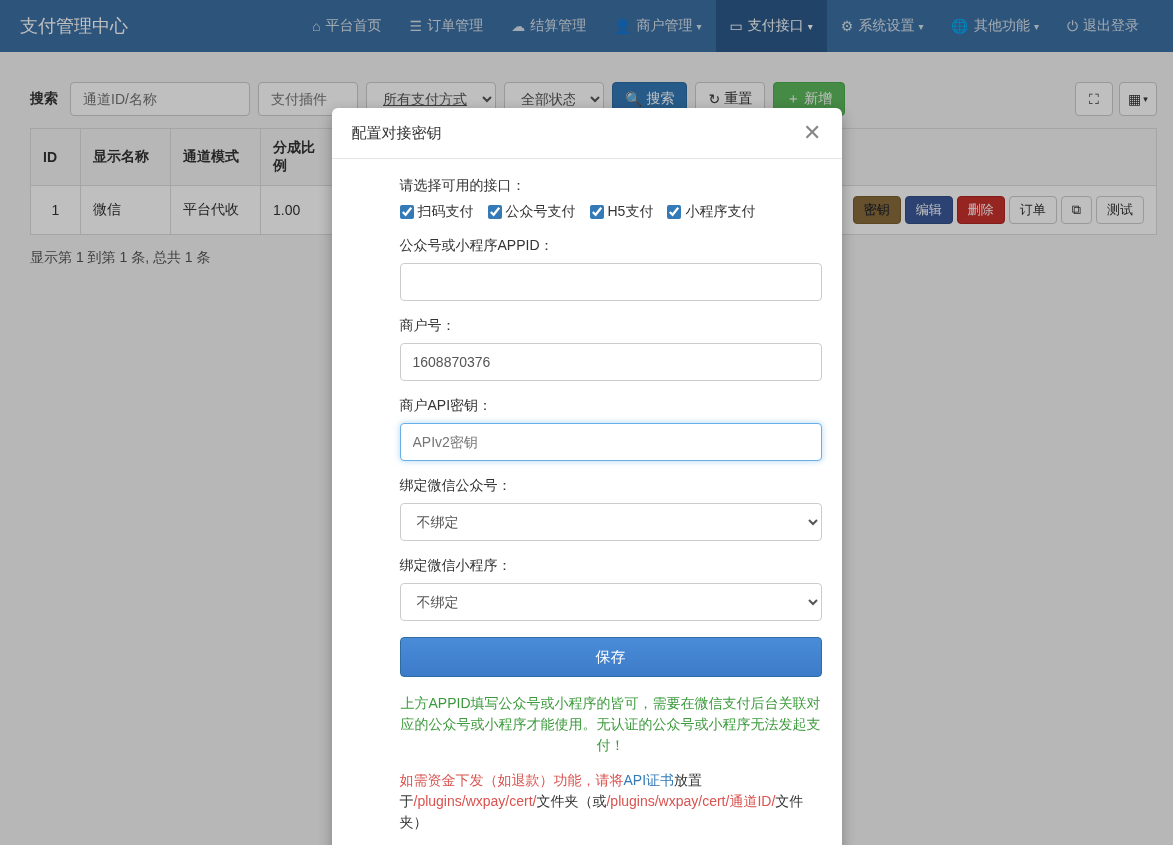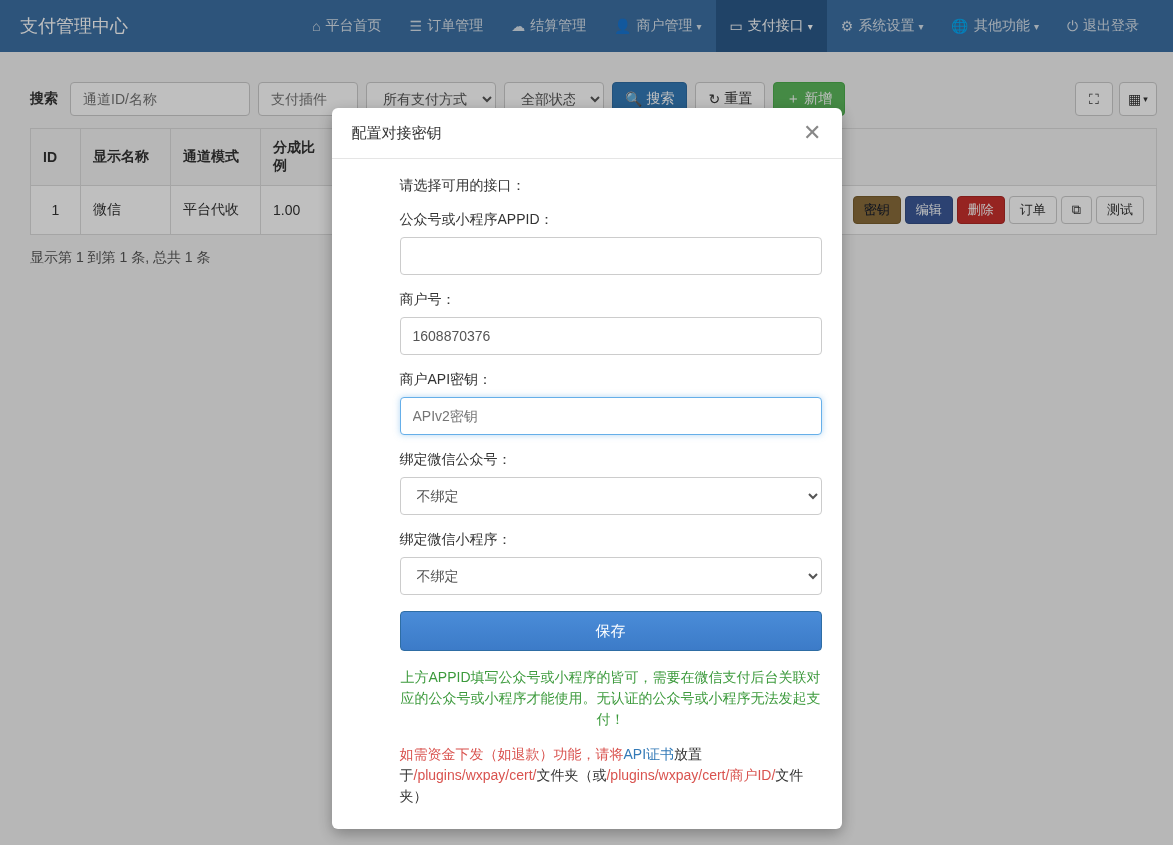--- a/index.html
+++ b/index.html
@@ -13,21 +13,21 @@
 .navbar-nav li .caret { margin-left: 4px; font-size: 10px; }
 .nav-icon { margin-right: 5px; font-size: 14px; }
 
 .content { padding: 30px 16px 0 30px; }
 
 .filter-bar { display: flex; align-items: center; gap: 8px; margin-bottom: 12px; }
 .filter-label { font-weight: bold; margin-right: 4px; }
 .form-control { height: 34px; padding: 6px 12px; border: 1px solid #ccc; border-radius: 4px; background: #fff; font-size: 14px; color: #555; }
 .form-control.w180 { width: 180px; }
 .form-control.w100 { width: 100px; }
-.form-control.w130 { width: 130px; }
+.form-control.w130 { width: 130px; text-decoration: underline; }
 .btn { height: 34px; padding: 6px 12px; border: 1px solid transparent; border-radius: 4px; cursor: pointer; font-size: 14px; display: inline-flex; align-items: center; gap: 4px; }
 .btn-primary { background: #337ab7; border-color: #2e6da4; color: #fff; }
 .btn-default { background: #fff; border-color: #ccc; color: #333; }
 .btn-success { background: #5cb85c; border-color: #4cae4c; color: #fff; }
 .btn-warning-dark { background: #8a6d3b; border-color: #7a5f2f; color: #0f172a; }
 .btn-edit { background: #3b5998; border-color: #344e86; color: #fff; }
 .btn-danger { background: #c9302c; border-color: #ac2925; color: #fff; }
 .btn-sm { height: 28px; padding: 3px 10px; font-size: 13px; }
 
 .filter-right { margin-left: auto; display: flex; gap: 6px; }
@@ -175,20 +175,38 @@
 
 <div class="modal-backdrop"></div>
 <div class="modal">
   <div class="modal-header">
     <div class="modal-title">配置对接密钥</div>
     <button class="modal-close"><span>✕</span></button>
   </div>
   <div class="modal-body">
     <div class="form-group">
       <label class="form-label">请选择可用的接口：</label>
+      <div class="checkbox-row">
+        <label>
+            <input type="checkbox" checked="" style="">
+            <span>扫码支付</span>
+          </label>
+        <label>
+            <input type="checkbox" checked="" style="">
+            <span>公众号支付</span>
+          </label>
+        <label>
+            <input type="checkbox" checked="" style="">
+            <span>H5支付</span>
+          </label>
+        <label>
+            <input type="checkbox" checked="" style="">
+            <span>小程序支付</span>
+          </label>
+      </div>
     </div>
     <div class="form-group">
       <label class="form-label">公众号或小程序APPID：</label>
       <input class="form-control" style="">
     </div>
     <div class="form-group">
       <label class="form-label">商户号：</label>
       <input class="form-control" value="1608870376" style="">
     </div>
     <div class="form-group">
@@ -199,16 +217,16 @@
       <label class="form-label">绑定微信公众号：</label>
       <select class="form-control"><option>不绑定</option></select>
     </div>
     <div class="form-group">
       <label class="form-label">绑定微信小程序：</label>
       <select class="form-control"><option>不绑定</option></select>
     </div>
     <button class="btn btn-block">保存</button>
     <div class="help-green">上方APPID填写公众号或小程序的皆可，需要在微信支付后台关联对应的公众号或小程序才能使用。无认证的公众号或小程序无法发起支付！</div>
     <div class="help-red">
-      <span>如需资金下发（如退款）功能，请将</span><span class="link">API证书</span><span class="black">放置于</span><span class="path">/plugins/wxpay/cert/</span><span class="black">文件夹（或</span><span class="path">/plugins/wxpay/cert/商户ID/</span><span class="black">文件夹）</span>
+      <span>如需资金下发（如退款）功能，请将</span><span class="link">API证书</span><span class="black">放置于</span><span class="path">/plugins/wxpay/cert/</span><span class="black">文件夹（或</span><span class="path">/plugins/wxpay/cert/通道ID/</span><span class="black">文件夹）</span>
     </div>
   </div>
 </div>
 
 </body></html>

